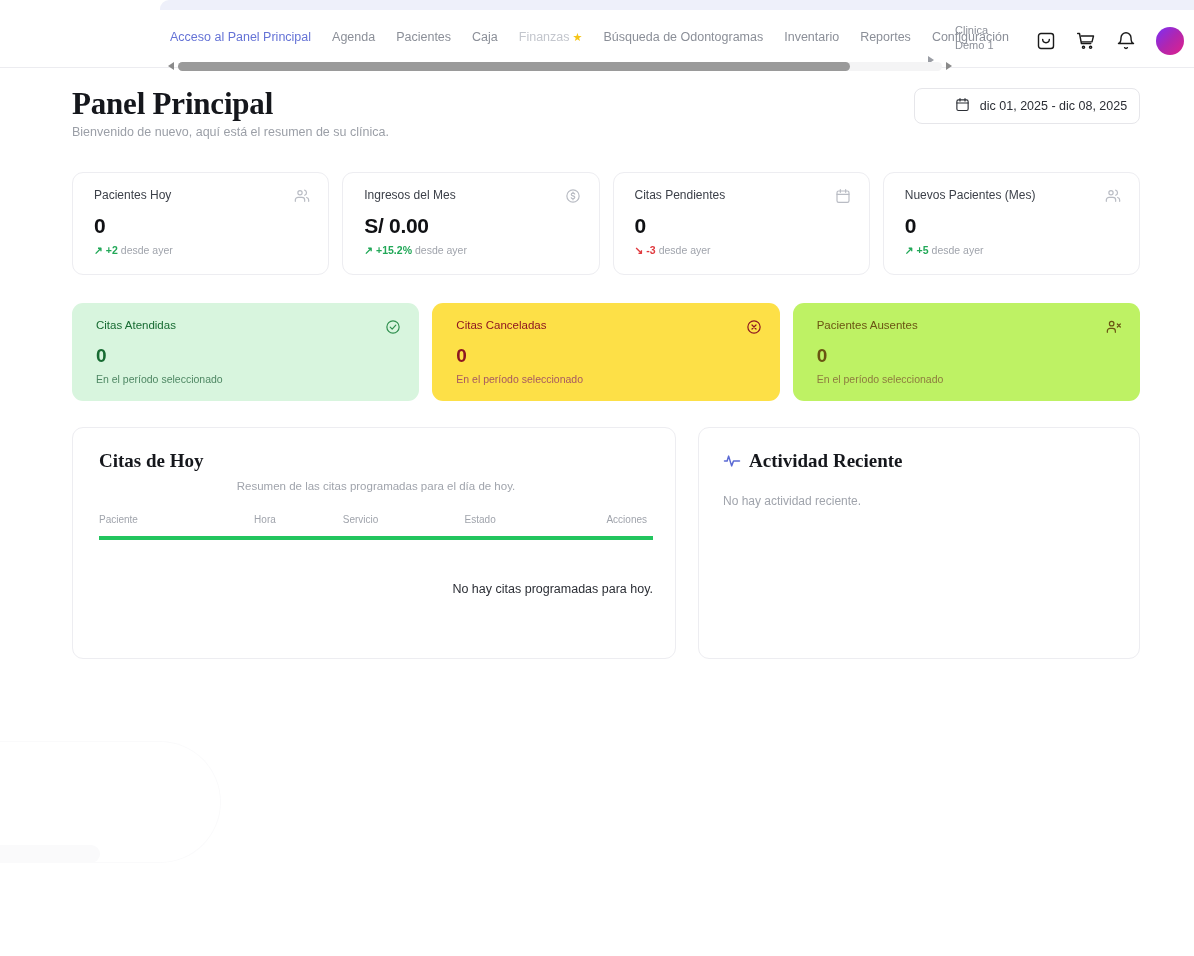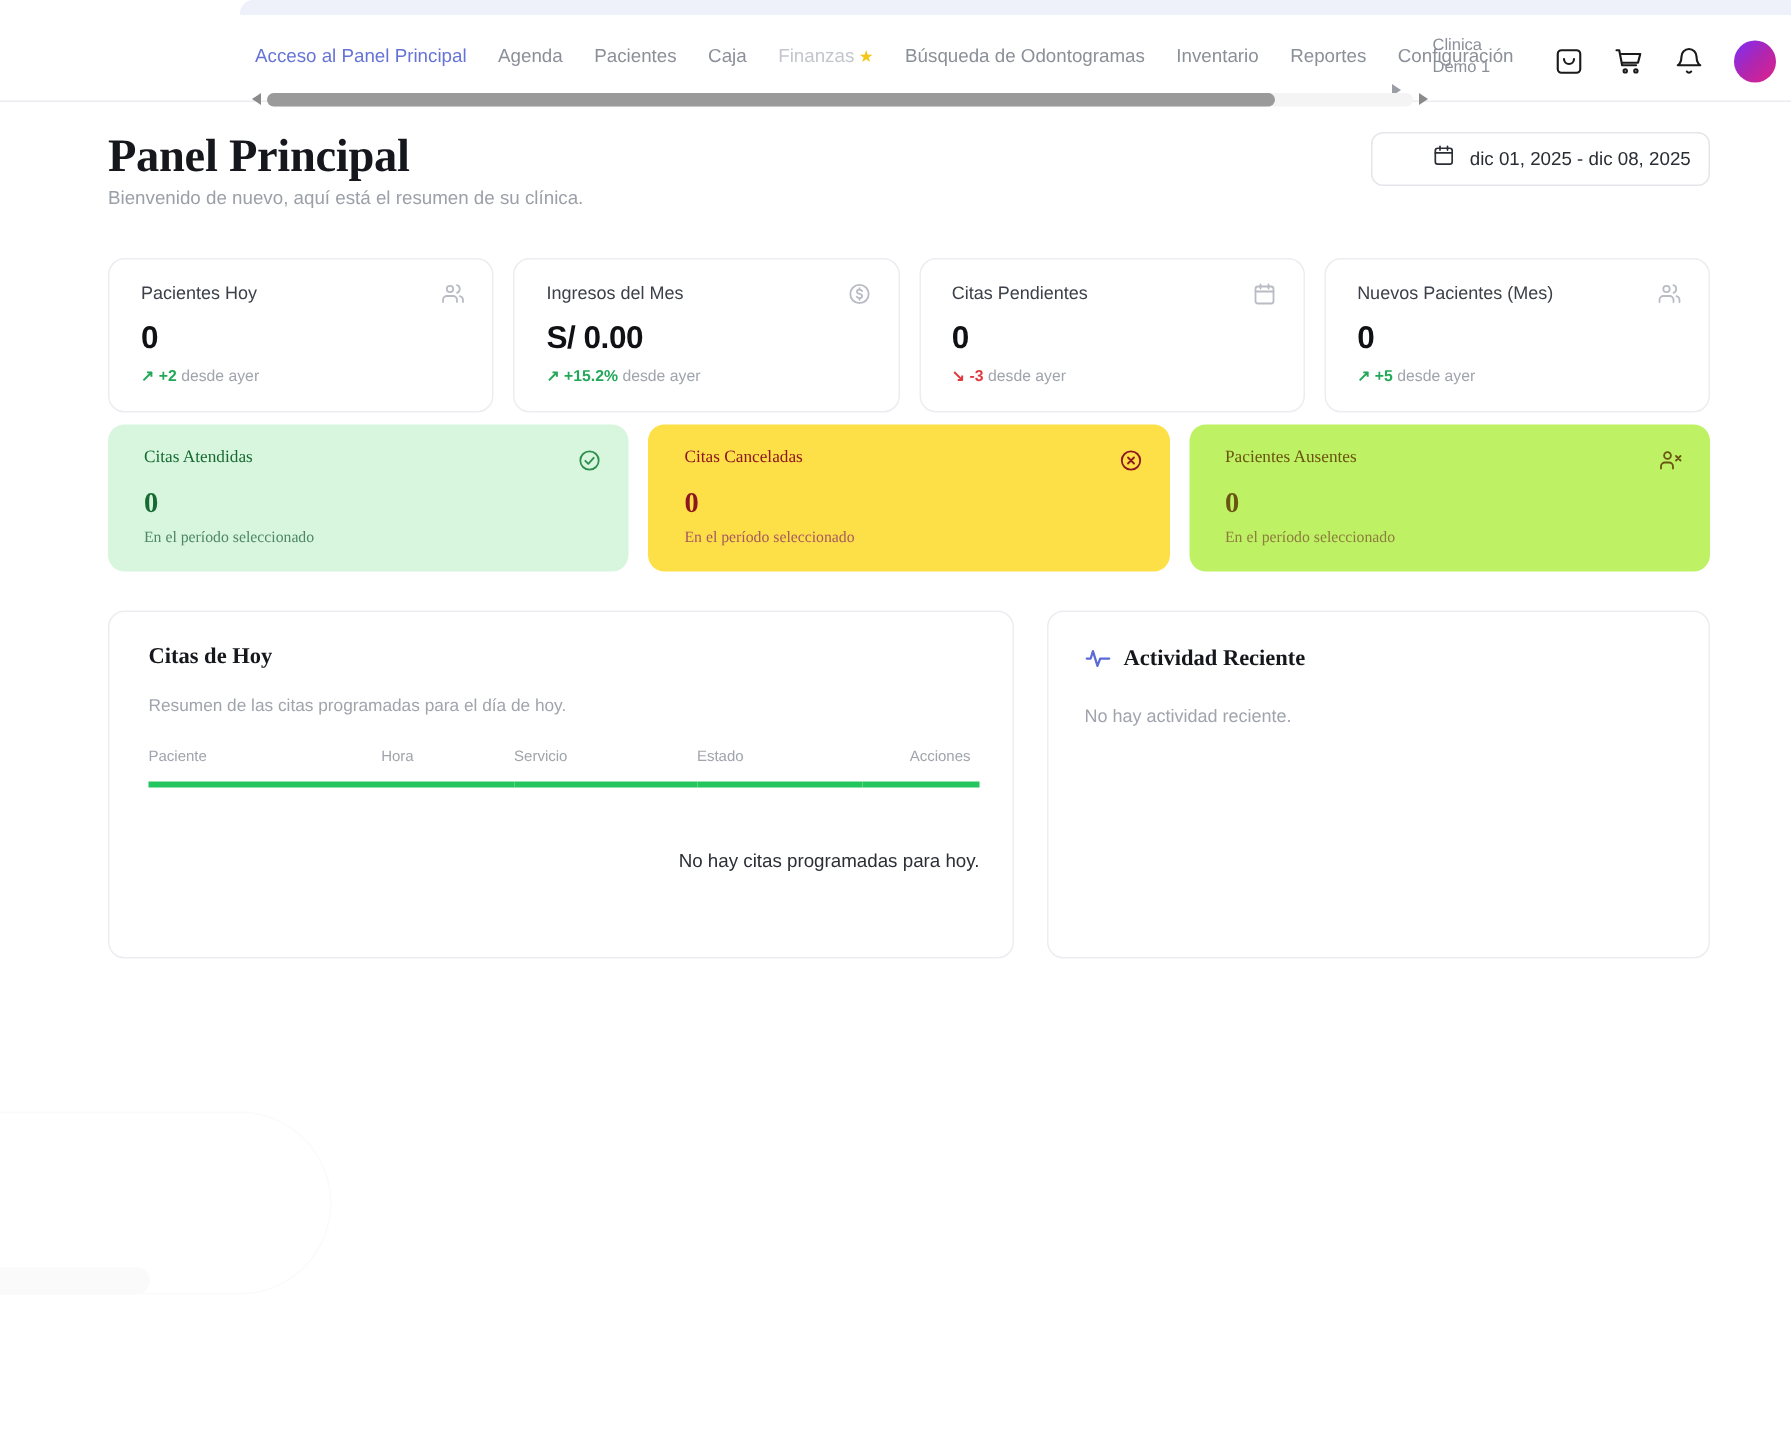--- a/index.html
+++ b/index.html
@@ -121,21 +121,21 @@
   }
   .stat-top { display: flex; align-items: flex-start; justify-content: space-between; }
   .stat-label { font-size: 12px; color: #3c4049; }
   .stat-icon { width: 16px; height: 16px; color: #b9bcc4; display:block; }
   .stat-value { font-size: 21px; font-weight: 700; color: #101114; margin-top: 10px; letter-spacing: -0.3px; }
   .stat-delta { font-size: 10.5px; color: #a0a4ac; margin-top: 6px; display: flex; align-items: center; gap: 3px; }
   .delta-up { color: #22a858; font-weight: 700; }
   .delta-down { color: #e0393e; font-weight: 700; }
 
   
-  .row2 { margin-top: 8px; font-family: Liberation Serif, serif; }
+  .row2 { margin-top: 28px; }
   .color-card {
     flex: 1; height: 98px; border-radius: 11px;
     padding: 16px 18px 0 24px; position: relative;
   }
   .cc-green { background: #d8f5de; }
   .cc-red   { background: #fde047; }
   .cc-yellow{ background: #bef264; }
   .cc-top { display: flex; align-items: flex-start; justify-content: space-between; }
   .cc-label { font-size: 11.5px; }
   .cc-value { font-size: 19px; font-weight: 700; margin-top: 10px; }
@@ -153,25 +153,25 @@
 
   
   .row3 { margin-top: 26px; display: flex; gap: 22px; }
   .panel {
     background: #fff; border: 1px solid #ededf1; border-radius: 11px;
   }
   .panel-appts { width: 604px; height: 232px; padding: 22px 22px 0 26px; }
   .panel-activity { flex: 1; height: 232px; padding: 22px 22px 0 24px; }
   .panel-title {
     font-family: "Liberation Serif", serif;
-    font-size: 15px; font-weight: 700; color: #15171c;
+    font-size: 19px; font-weight: 700; color: #15171c;
   }
   .panel-title-row { display: flex; align-items: center; gap: 8px; }
   .pulse-icon { width: 18px; height: 18px; color: #5b6ad4; display:block; }
-  .panel-sub { font-size: 11.5px; color: #a0a4ac; margin-top: 18px; }
+  .panel-sub { font-size: 11.5px; color: #a0a4ac; margin-top: 8px; text-align: center; }
 
   .appt-table { width: 100%; margin-top: 22px; border-collapse: collapse; }
   .appt-table th {
     font-size: 10px; font-weight: 400; color: #a0a4ac;
     text-align: left; padding: 0 0 11px 0;
     border-bottom: 4px solid #22c55e;
   }
   .appt-table th.ta-right { text-align: right; padding-right: 6px; }
   .empty-row td {
     text-align: right; font-size: 12.5px; color: #2b2e35; padding: 42px 0 0 0;

